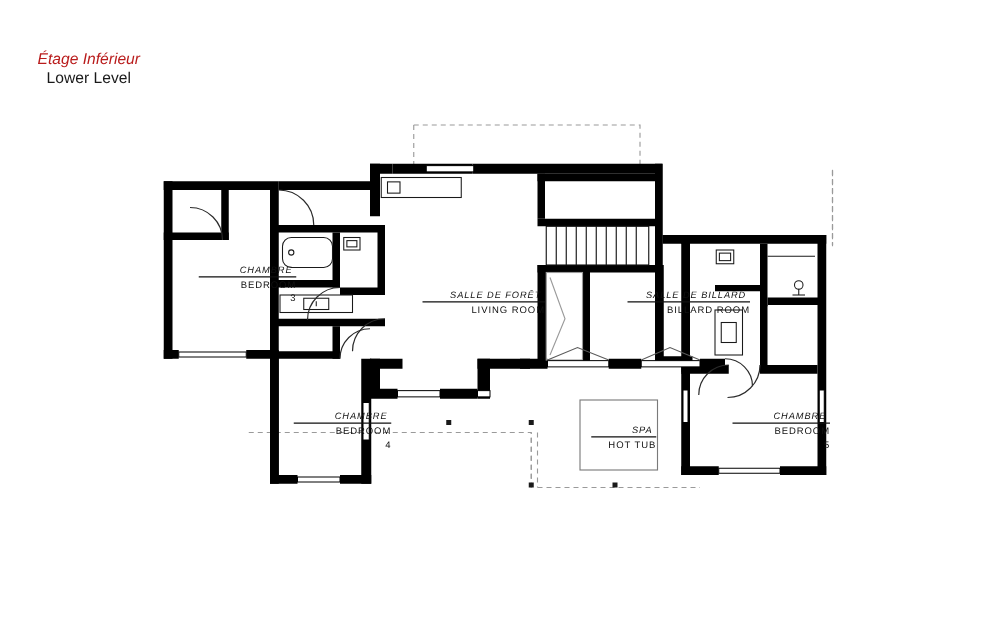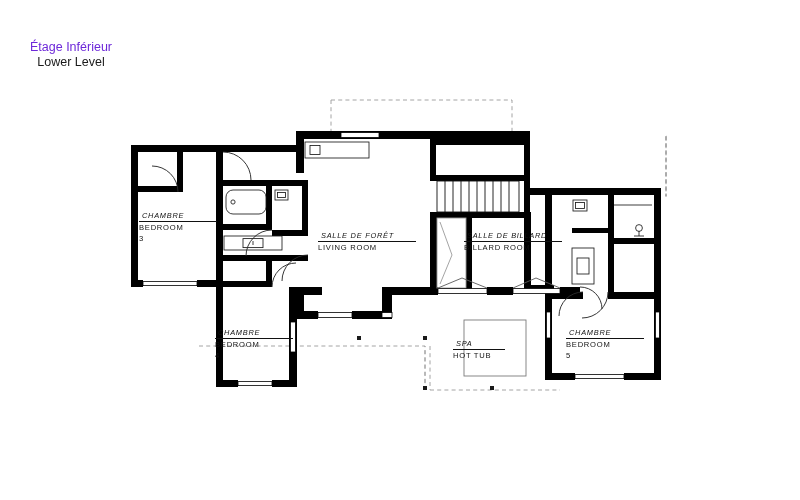--- a/index.html
+++ b/index.html
@@ -8,27 +8,27 @@
     width:800px;height:500px;overflow:hidden;position:relative;
     font-family:"Liberation Sans","DejaVu Sans",sans-serif;
     color:#1a1a1a;
   }
   #titleblock{position:absolute;left:30px;top:34px;}
   #plan-title{
     font-size:19px;font-weight:bold;letter-spacing:.6px;
     line-height:1.15;margin:0;color:#111;
   }
   #plan-sub-fr{
-    font-size:12.5px;line-height:1.3;margin:5px 0 0 0;color:#6d28d9;
+    font-size:12.5px;font-style:italic;line-height:1.3;margin:5px 0 0 0;color:#b91c1c;
   }
   #plan-sub-en{
     font-size:12.5px;line-height:1.25;margin:0;color:#1a1a1a;text-align:center;
   }
   #canvas{position:absolute;left:0;top:0;width:800px;height:500px;}
-  .room-label{position:absolute;text-align:left;line-height:1;}
+  .room-label{position:absolute;text-align:right;line-height:1;padding-left:20px;}
   .room-label .fr{
     display:block;font-style:italic;font-size:7.4px;letter-spacing:.75px;
     color:#111;padding:0 3px 1.8px 3px;
   }
   .room-label .rule{display:block;height:1px;background:#111;margin:0 auto;}
   .room-label .en{
     display:block;font-size:7.6px;letter-spacing:.75px;color:#111;padding-top:2.2px;
   }
   .room-label .num{
     display:block;font-size:7.6px;letter-spacing:.5px;color:#111;padding-top:3px;
@@ -231,21 +231,21 @@
       <span class="fr">CHAMBRE</span>
       <span class="rule" style="width: 100%;"></span>
       <span class="en">BEDROOM</span>
       <span class="num">3</span>
     </div>
     <div class="room-label" style="left: 318px; top: 232px; width: 98px;">
       <span class="fr">SALLE DE FORÊT</span>
       <span class="rule" style="width: 100%;"></span>
       <span class="en">LIVING ROOM</span>
     </div>
-    <div class="room-label" style="left: 464px; top: 232px; width: 98px;">
+    <div class="room-label" style="left: 482px; top: 232px; width: 98px;">
       <span class="fr">SALLE DE BILLARD</span>
       <span class="rule" style="width: 100%;"></span>
       <span class="en">BILLARD ROOM</span>
     </div>
     <div class="room-label" style="left: 215px; top: 329px; width: 78px;">
       <span class="fr">CHAMBRE</span>
       <span class="rule" style="width: 100%;"></span>
       <span class="en">BEDROOM</span>
       <span class="num">4</span>
     </div>

